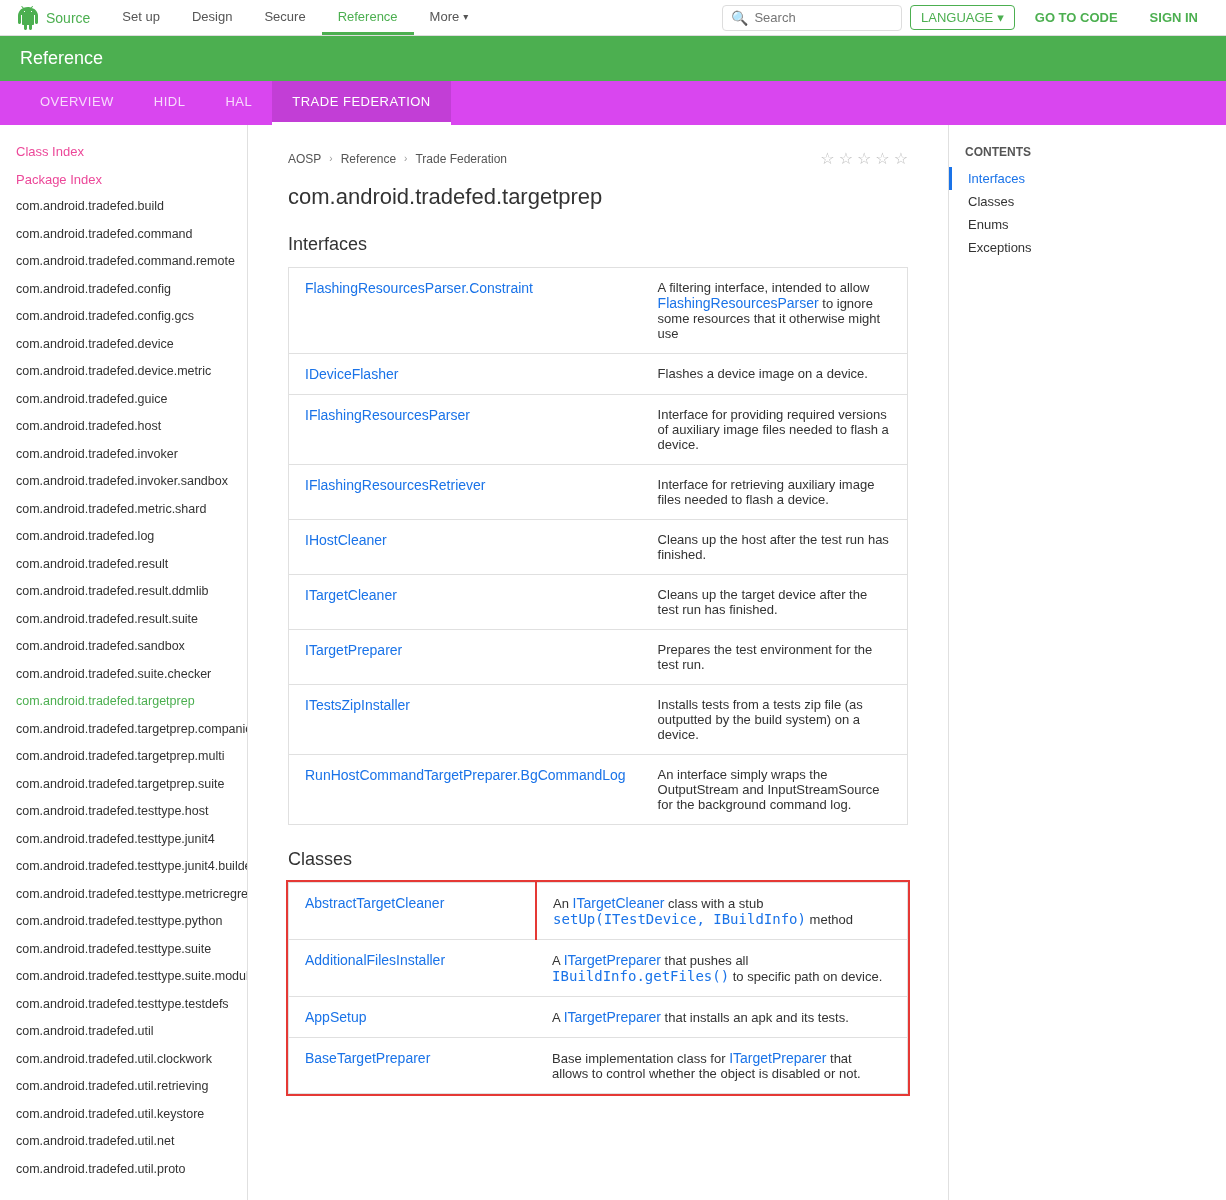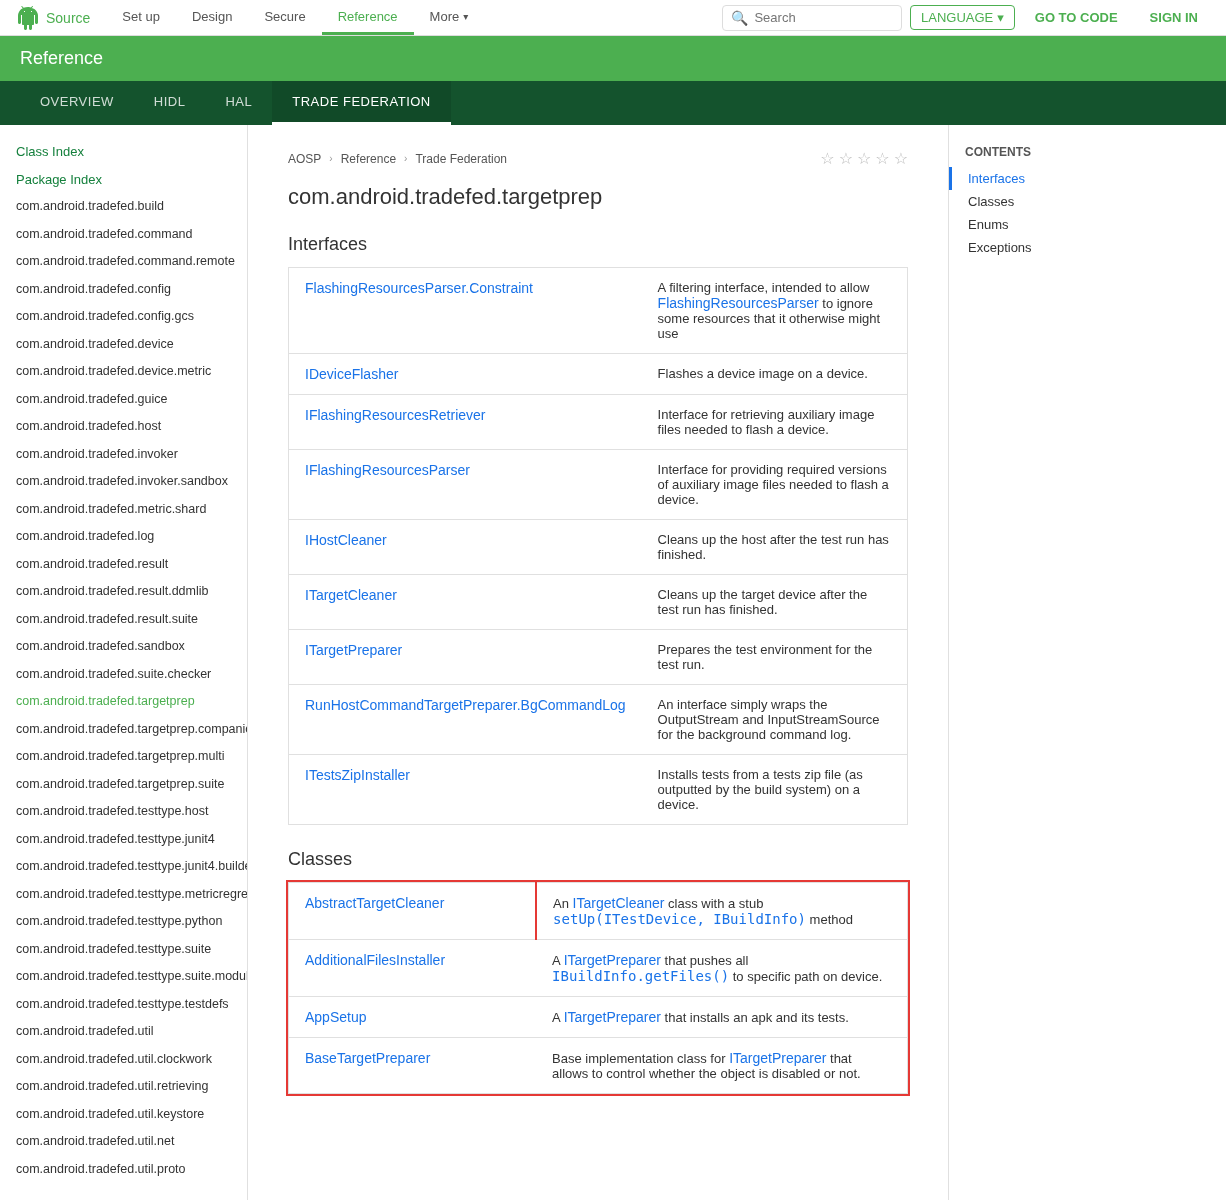--- a/index.html
+++ b/index.html
@@ -37,41 +37,41 @@
     }
     .sign-in-btn { padding: 4px 12px; color: #4CAF50; font-size: 13px; font-weight: 600; cursor: pointer; }
 
     
     .ref-header {
       background: #4CAF50; color: #fff; padding: 12px 20px; font-size: 18px; font-weight: 400;
     }
 
     
     .sub-nav {
-      background: #14532d; display: flex; align-items: center; padding: 0 20px; height: 44px;
+      background: #d946ef; display: flex; align-items: center; padding: 0 20px; height: 44px;
     }
     .sub-nav-tab {
       padding: 0 20px; height: 100%; display: flex; align-items: center;
       color: rgba(255,255,255,0.8); font-size: 13px; font-weight: 500; cursor: pointer;
       border-bottom: 3px solid transparent; text-transform: uppercase; letter-spacing: 0.5px;
     }
     .sub-nav-tab.active { color: #fff; border-bottom: 3px solid #fff; background: rgba(0,0,0,0.1); }
 
     
     .main-layout { display: flex; min-height: calc(1200px - 36px - 44px - 44px); }
 
     
     .sidebar {
       width: 248px; min-width: 248px; background: #fff; border-right: 1px solid #e0e0e0;
       padding: 12px 0; overflow-y: auto;
     }
     .sidebar-item {
       padding: 5px 16px; font-size: 12.5px; color: #333; cursor: pointer; line-height: 1.4;
     }
-    .sidebar-item.section-header { font-size: 13px; font-weight: 500; color: #15803d; padding: 6px 16px 4px; }
+    .sidebar-item.section-header { font-size: 13px; font-weight: 500; color: #ec4899; padding: 6px 16px 4px; }
     .sidebar-item.active { color: #4CAF50; font-weight: 500; }
 
     
     .content-area { flex: 1; padding: 0; display: flex; }
     .content-main { flex: 1; padding: 24px 40px; max-width: 700px; }
 
     
     .breadcrumb { display: flex; align-items: center; gap: 8px; font-size: 12px; color: #555; margin-bottom: 16px; }
     .breadcrumb a { color: #555; text-decoration: none; }
     .breadcrumb .sep { color: #999; font-size: 10px; }
@@ -212,46 +212,46 @@
         <tbody>
           <tr>
             <td><a class="ref-link">FlashingResourcesParser.Constraint</a></td>
             <td>A filtering interface, intended to allow <a class="ref-link">FlashingResourcesParser</a> to ignore some resources that it otherwise might use</td>
           </tr>
           <tr>
             <td><a class="ref-link">IDeviceFlasher</a></td>
             <td>Flashes a device image on a device.</td>
           </tr>
           <tr>
+            <td><a class="ref-link">IFlashingResourcesParser</a></td>
+            <td>Interface for providing required versions of auxiliary image files needed to flash a device.</td>
+          </tr>
+          <tr>
             <td><a class="ref-link">IFlashingResourcesRetriever</a></td>
             <td>Interface for retrieving auxiliary image files needed to flash a device.</td>
           </tr>
           <tr>
-            <td><a class="ref-link">IFlashingResourcesParser</a></td>
-            <td>Interface for providing required versions of auxiliary image files needed to flash a device.</td>
-          </tr>
-          <tr>
             <td><a class="ref-link">IHostCleaner</a></td>
             <td>Cleans up the host after the test run has finished.</td>
           </tr>
           <tr>
             <td><a class="ref-link">ITargetCleaner</a></td>
             <td>Cleans up the target device after the test run has finished.</td>
           </tr>
           <tr>
             <td><a class="ref-link">ITargetPreparer</a></td>
             <td>Prepares the test environment for the test run.</td>
           </tr>
           <tr>
+            <td><a class="ref-link">ITestsZipInstaller</a></td>
+            <td>Installs tests from a tests zip file (as outputted by the build system) on a device.</td>
+          </tr>
+          <tr>
             <td><a class="ref-link">RunHostCommandTargetPreparer.BgCommandLog</a></td>
             <td>An interface simply wraps the OutputStream and InputStreamSource for the background command log.</td>
-          </tr>
-          <tr>
-            <td><a class="ref-link">ITestsZipInstaller</a></td>
-            <td>Installs tests from a tests zip file (as outputted by the build system) on a device.</td>
           </tr>
         </tbody>
       </table>
 
       <h2 class="section-heading">Classes</h2>
 
       <table class="ref-table" style="border: 1px solid #e0e0e0; outline: 2px solid #e53935;">
         <tbody>
           <tr>
             <td style="border-right: 2px solid #e53935;"><a class="ref-link">AbstractTargetCleaner</a></td>

